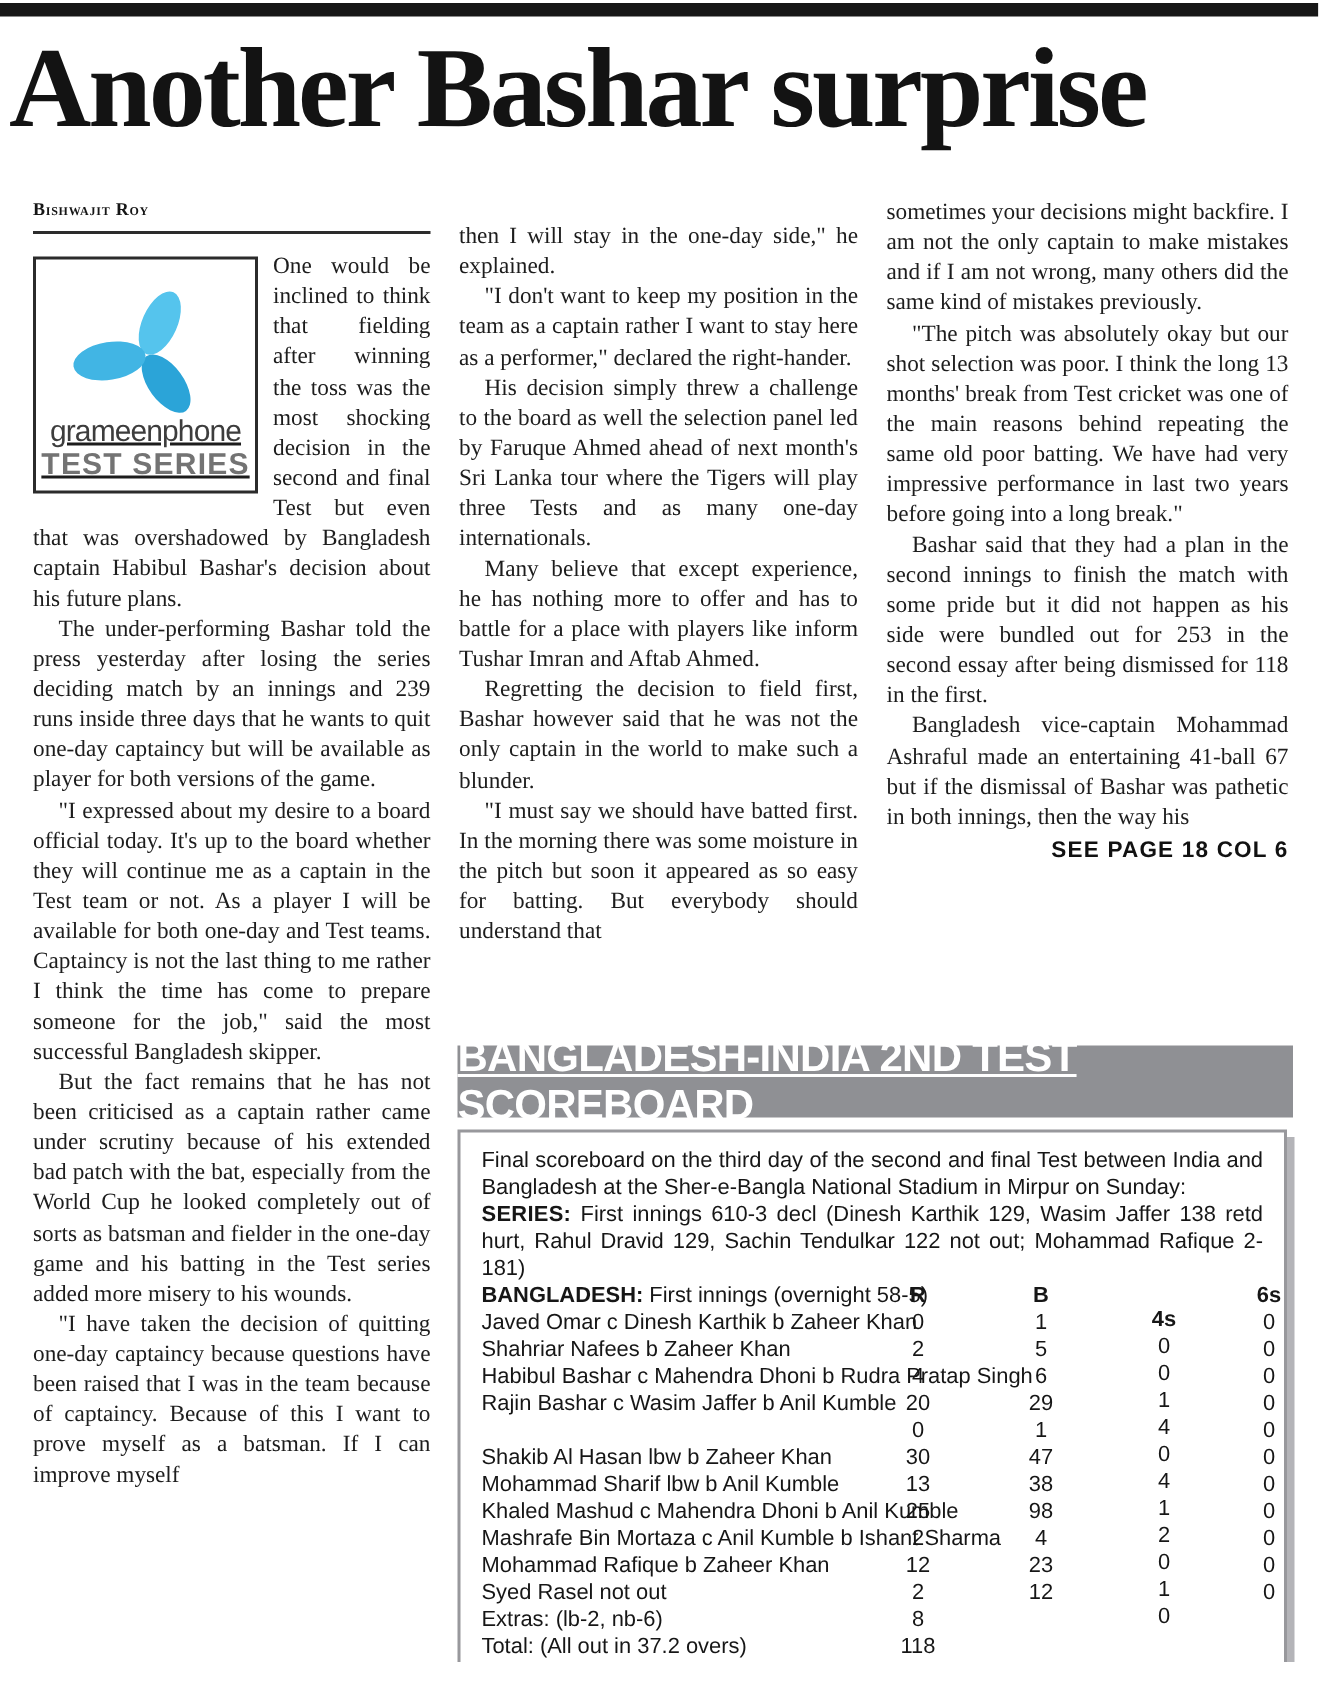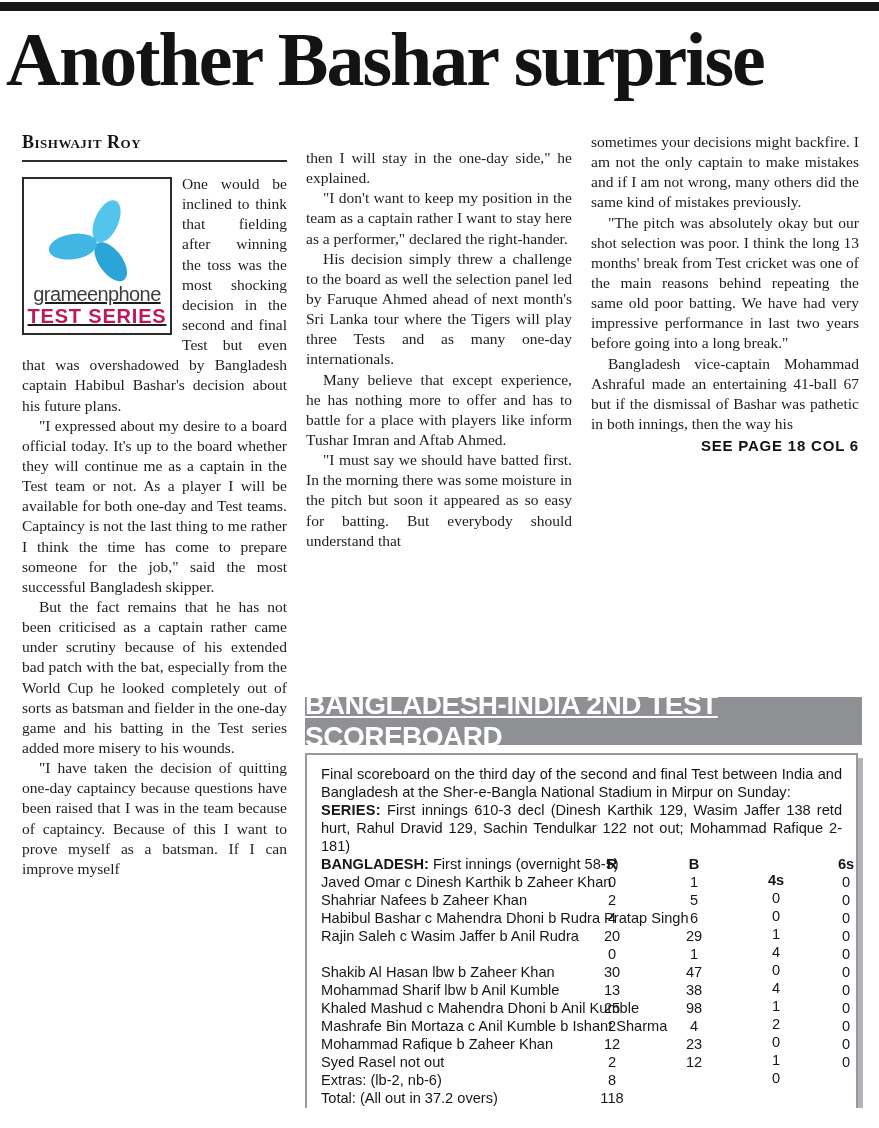--- a/index.html
+++ b/index.html
@@ -6,30 +6,30 @@
   .page{position:relative;width:879px;height:1108px;background:#fff;overflow:hidden;
         font-family:"Liberation Serif",serif;color:#1c1c1c;}
   .topbar{position:absolute;left:0;top:2px;width:879px;height:9px;background:#171717;}
   .headline{position:absolute;left:6px;top:20px;width:872px;margin:0;
             font-family:"Liberation Serif",serif;font-weight:bold;font-size:76px;
             letter-spacing:-2px;line-height:1.05;white-space:nowrap;color:#131313;}
   .col{position:absolute;top:132px;}
   .col1{left:22px;width:265px;}
   .col2{left:306px;width:266px;height:560px;overflow:hidden;margin-top:16px;}
   .col3{left:591px;width:268px;height:562px;overflow:hidden;}
-  .byline{font-weight:bold;font-size:18px;font-variant:small-caps;letter-spacing:.5px;color:#161616;}
+  .byline{font-weight:bold;font-size:12px;font-variant:small-caps;letter-spacing:.5px;color:#161616;}
   .byline-rule{border:0;border-top:2px solid #2c2c2c;margin:7px 0 12px 0;width:100%;}
   .logo-box{float:left;width:150px;height:158px;border:2px solid #2b2b2b;box-sizing:border-box;
             margin:3px 10px 3px 0;display:flex;flex-direction:column;align-items:center;
             justify-content:flex-end;padding-bottom:5px;background:#fff;text-decoration:underline;}
   .logo-art{margin-bottom:-2px;}
   .logo-brand{font-family:"Liberation Sans",sans-serif;font-size:20px;color:#3d3d3d;
               letter-spacing:-.6px;line-height:1.05;}
   .logo-series{font-family:"Liberation Sans",sans-serif;font-size:20px;font-weight:bold;
-               color:#be185d;letter-spacing:.8px;line-height:1.15;}
+               color:#737373;letter-spacing:.8px;line-height:1.15;}
   .para{margin:0;font-size:15.5px;line-height:1.3;text-align:justify;color:#1d1d1d;}
   .paras .para{text-indent:17px;}
   .paras.cont .para:first-child{text-indent:0;}
   .see-page{font-family:"Liberation Sans",sans-serif;font-weight:bold;font-size:15px;
             letter-spacing:.8px;text-align:right;margin-top:3px;color:#111;}
   
   .sb-title{position:absolute;left:305px;top:697px;width:557px;height:48px;
             display:flex;align-items:center;justify-content:center;
             font-family:"Liberation Sans",sans-serif;font-weight:bold;font-size:28px;
             letter-spacing:-.5px;color:#ffffff;}
@@ -74,40 +74,43 @@
             <ellipse cx="50" cy="26" rx="13" ry="25" transform="rotate(126 50 52)" fill="#2ba4d8"></ellipse>
             <ellipse cx="50" cy="25" rx="14" ry="27" transform="rotate(243 50 52)" fill="#41b5e4"></ellipse>
           </g>
         </svg>
         <div class="logo-brand">grameenphone</div>
         <div class="logo-series">TEST SERIES</div>
       </div>
       <p class="para lead">One would be inclined to think that fielding after winning the toss was the most shocking decision in the second and final Test but even that was overshadowed by Bangladesh captain Habibul Bashar's decision about his future plans.</p>
     </div>
     <div class="paras">
+        <p class="para">The under-performing Bashar told the press yesterday after losing the series deciding match by an innings and 239 runs inside three days that he wants to quit one-day captaincy but will be available as player for both versions of the game.</p>
         <p class="para">"I expressed about my desire to a board official today. It's up to the board whether they will continue me as a captain in the Test team or not. As a player I will be available for both one-day and Test teams. Captaincy is not the last thing to me rather I think the time has come to prepare someone for the job," said the most successful Bangladesh skipper.</p>
         <p class="para">But the fact remains that he has not been criticised as a captain rather came under scrutiny because of his extended bad patch with the bat, especially from the World Cup he looked completely out of sorts as batsman and fielder in the one-day game and his batting in the Test series added more misery to his wounds.</p>
         <p class="para">"I have taken the decision of quitting one-day captaincy because questions have been raised that I was in the team because of captaincy. Because of this I want to prove myself as a batsman. If I can improve myself</p>
       </div>
   </div>
 
   <div class="col col2">
     <div class="paras cont">
         <p class="para">then I will stay in the one-day side," he explained.</p>
         <p class="para">"I don't want to keep my position in the team as a captain rather I want to stay here as a performer," declared the right-hander.</p>
         <p class="para">His decision simply threw a challenge to the board as well the selection panel led by Faruque Ahmed ahead of next month's Sri Lanka tour where the Tigers will play three Tests and as many one-day internationals.</p>
         <p class="para">Many believe that except experience, he has nothing more to offer and has to battle for a place with players like inform Tushar Imran and Aftab Ahmed.</p>
+        <p class="para">Regretting the decision to field first, Bashar however said that he was not the only captain in the world to make such a blunder.</p>
         <p class="para">"I must say we should have batted first. In the morning there was some moisture in the pitch but soon it appeared as so easy for batting. But everybody should understand that</p>
       </div>
   </div>
 
   <div class="col col3">
     <div class="paras cont">
         <p class="para">sometimes your decisions might backfire. I am not the only captain to make mistakes and if I am not wrong, many others did the same kind of mistakes previously.</p>
         <p class="para">"The pitch was absolutely okay but our shot selection was poor. I think the long 13 months' break from Test cricket was one of the main reasons behind repeating the same old poor batting. We have had very impressive performance in last two years before going into a long break."</p>
+        <p class="para">Bashar said that they had a plan in the second innings to finish the match with some pride but it did not happen as his side were bundled out for 253 in the second essay after being dismissed for 118 in the first.</p>
         <p class="para">Bangladesh vice-captain Mohammad Ashraful made an entertaining 41-ball 67 but if the dismissal of Bashar was pathetic in both innings, then the way his</p>
       </div>
     <div class="see-page">SEE PAGE 18 COL 6</div>
   </div>
 
   <div class="sb-title" style="background: rgb(143, 144, 148); text-decoration: underline;">BANGLADESH-INDIA 2ND TEST SCOREBOARD</div>
 
   <div class="sb-box">
     <p class="sb-intro">Final scoreboard on the third day of the second and final Test between India and Bangladesh at the Sher-e-Bangla National Stadium in Mirpur on Sunday:</p>
     <p class="sb-team"><b>SERIES:</b> <span>First innings 610-3 decl (Dinesh Karthik 129, Wasim Jaffer 138 retd hurt, Rahul Dravid 129, Sachin Tendulkar 122 not out; Mohammad Rafique 2-181)</span></p>
@@ -136,21 +139,21 @@
     <span class="sb-num c3">0</span>
   </div>
         <div class="sb-row">
     <span class="sb-name">Habibul Bashar c Mahendra Dhoni b Rudra Pratap Singh</span>
     <span class="sb-num c0">4</span>
     <span class="sb-num c1">6</span>
     <span class="sb-num c2">1</span>
     <span class="sb-num c3">0</span>
   </div>
         <div class="sb-row">
-    <span class="sb-name">Rajin Saleh c Wasim Jaffer b Anil Rudra</span>
+    <span class="sb-name">Rajin Bashar c Wasim Jaffer b Anil Kumble</span>
     <span class="sb-num c0">20</span>
     <span class="sb-num c1">29</span>
     <span class="sb-num c2">4</span>
     <span class="sb-num c3">0</span>
   </div>
         <div class="sb-row">
     <span class="sb-num c0">0</span>
     <span class="sb-num c1">1</span>
     <span class="sb-num c2">0</span>
     <span class="sb-num c3">0</span>

